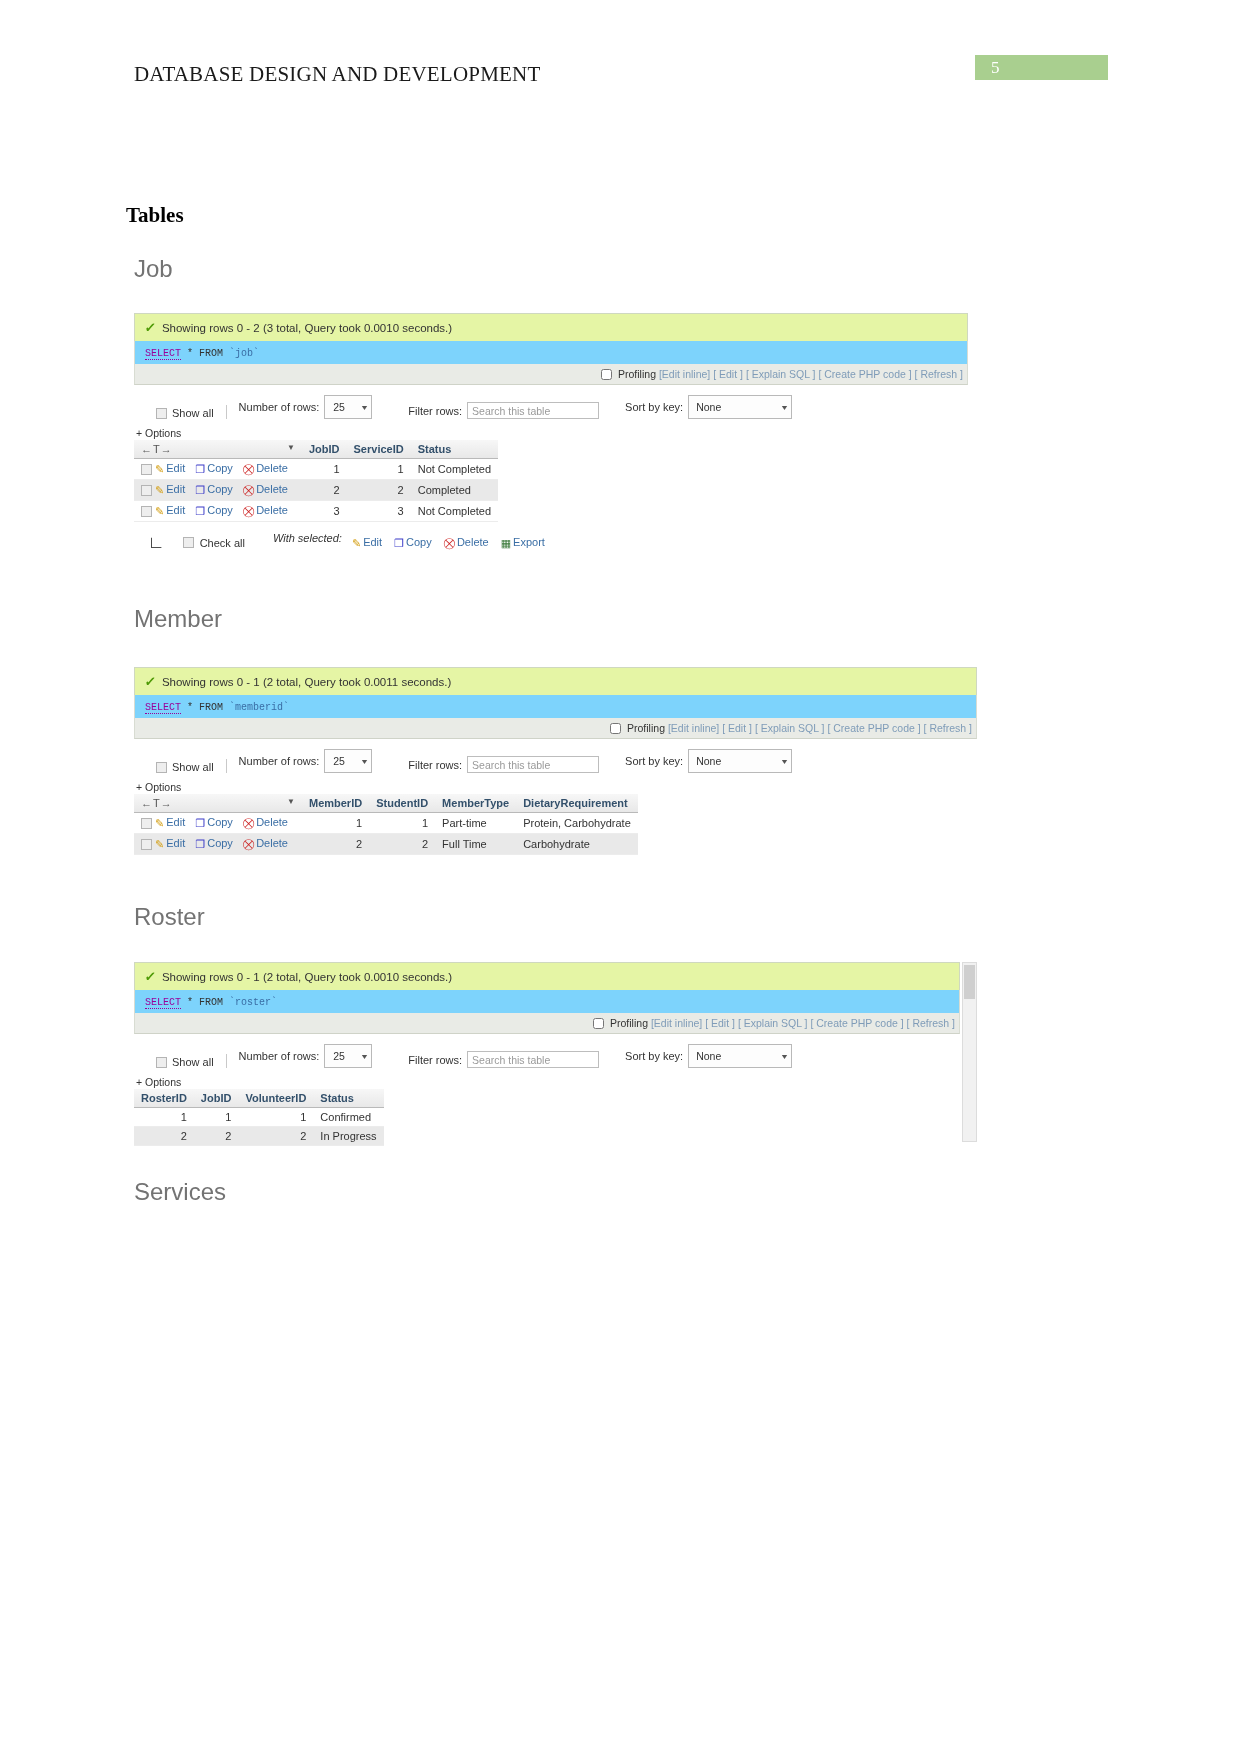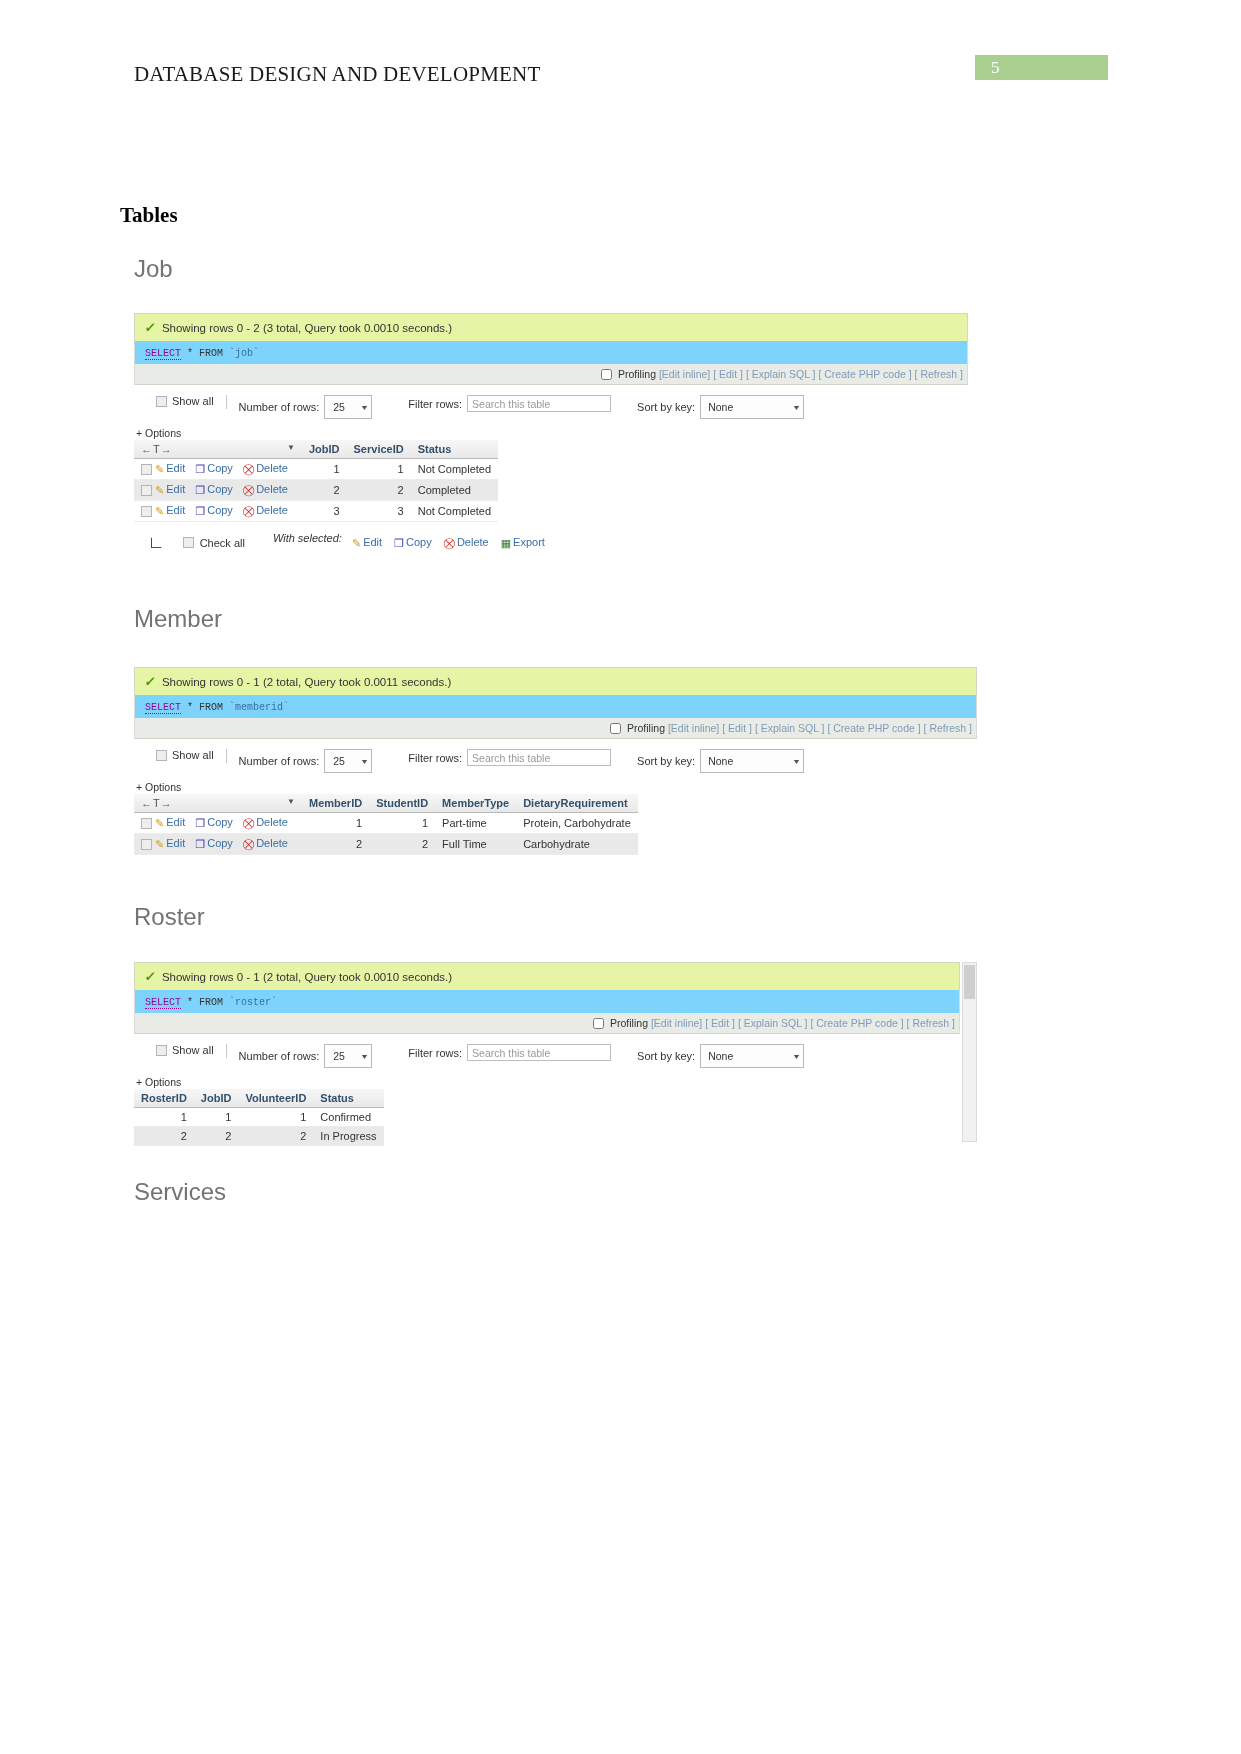--- a/index.html
+++ b/index.html
@@ -38,21 +38,21 @@
     font-family: "Liberation Serif", serif;
     font-size: 17px;
     padding-left: 16px;
     box-sizing: border-box;
     line-height: 25px;
   }
 
   
   .h-tables {
     position: absolute;
-    left: 120px;
+    left: 126px;
     top: 203px;
     font-size: 21px;
     font-weight: bold;
     font-family: "Liberation Serif", serif;
   }
   .sec-label {
     position: absolute;
     left: 134px;
     font-size: 24px;
     font-family: Liberation Sans, sans-serif;
@@ -125,21 +125,21 @@
     color: #7f9cb8;
     text-decoration: none;
   }
 
   
   .pma-controls {
     padding: 10px 0 6px 22px;
     font-size: 11px;
     color: #333;
     display: flex;
-    align-items: flex-start;
+    align-items: flex-end;
     gap: 0;
     white-space: nowrap;
   }
   .pma-controls .grp { display: flex; align-items: center; gap: 5px; }
   .pma-controls .divider {
     width: 1px;
     height: 14px;
     background: #c9c9c9;
     margin: 0 12px;
   }
@@ -174,21 +174,21 @@
     color: #555;
     margin-left: 6px;
     transform: scaleX(1.3);
   }
   .sel-25 { width: 48px; }
   .sel-none { width: 104px; padding-left: 7px; }
   .txt-box {
     border: 1px solid #bdbdbd;
     background: #fff;
     height: 17px;
-    width: 144px;
+    width: 132px;
     font-size: 10.5px;
     color: #9a9a9a;
     display: inline-flex;
     align-items: center;
     padding: 0 4px;
     box-sizing: border-box;
   }
 
   
   .pma-options {

